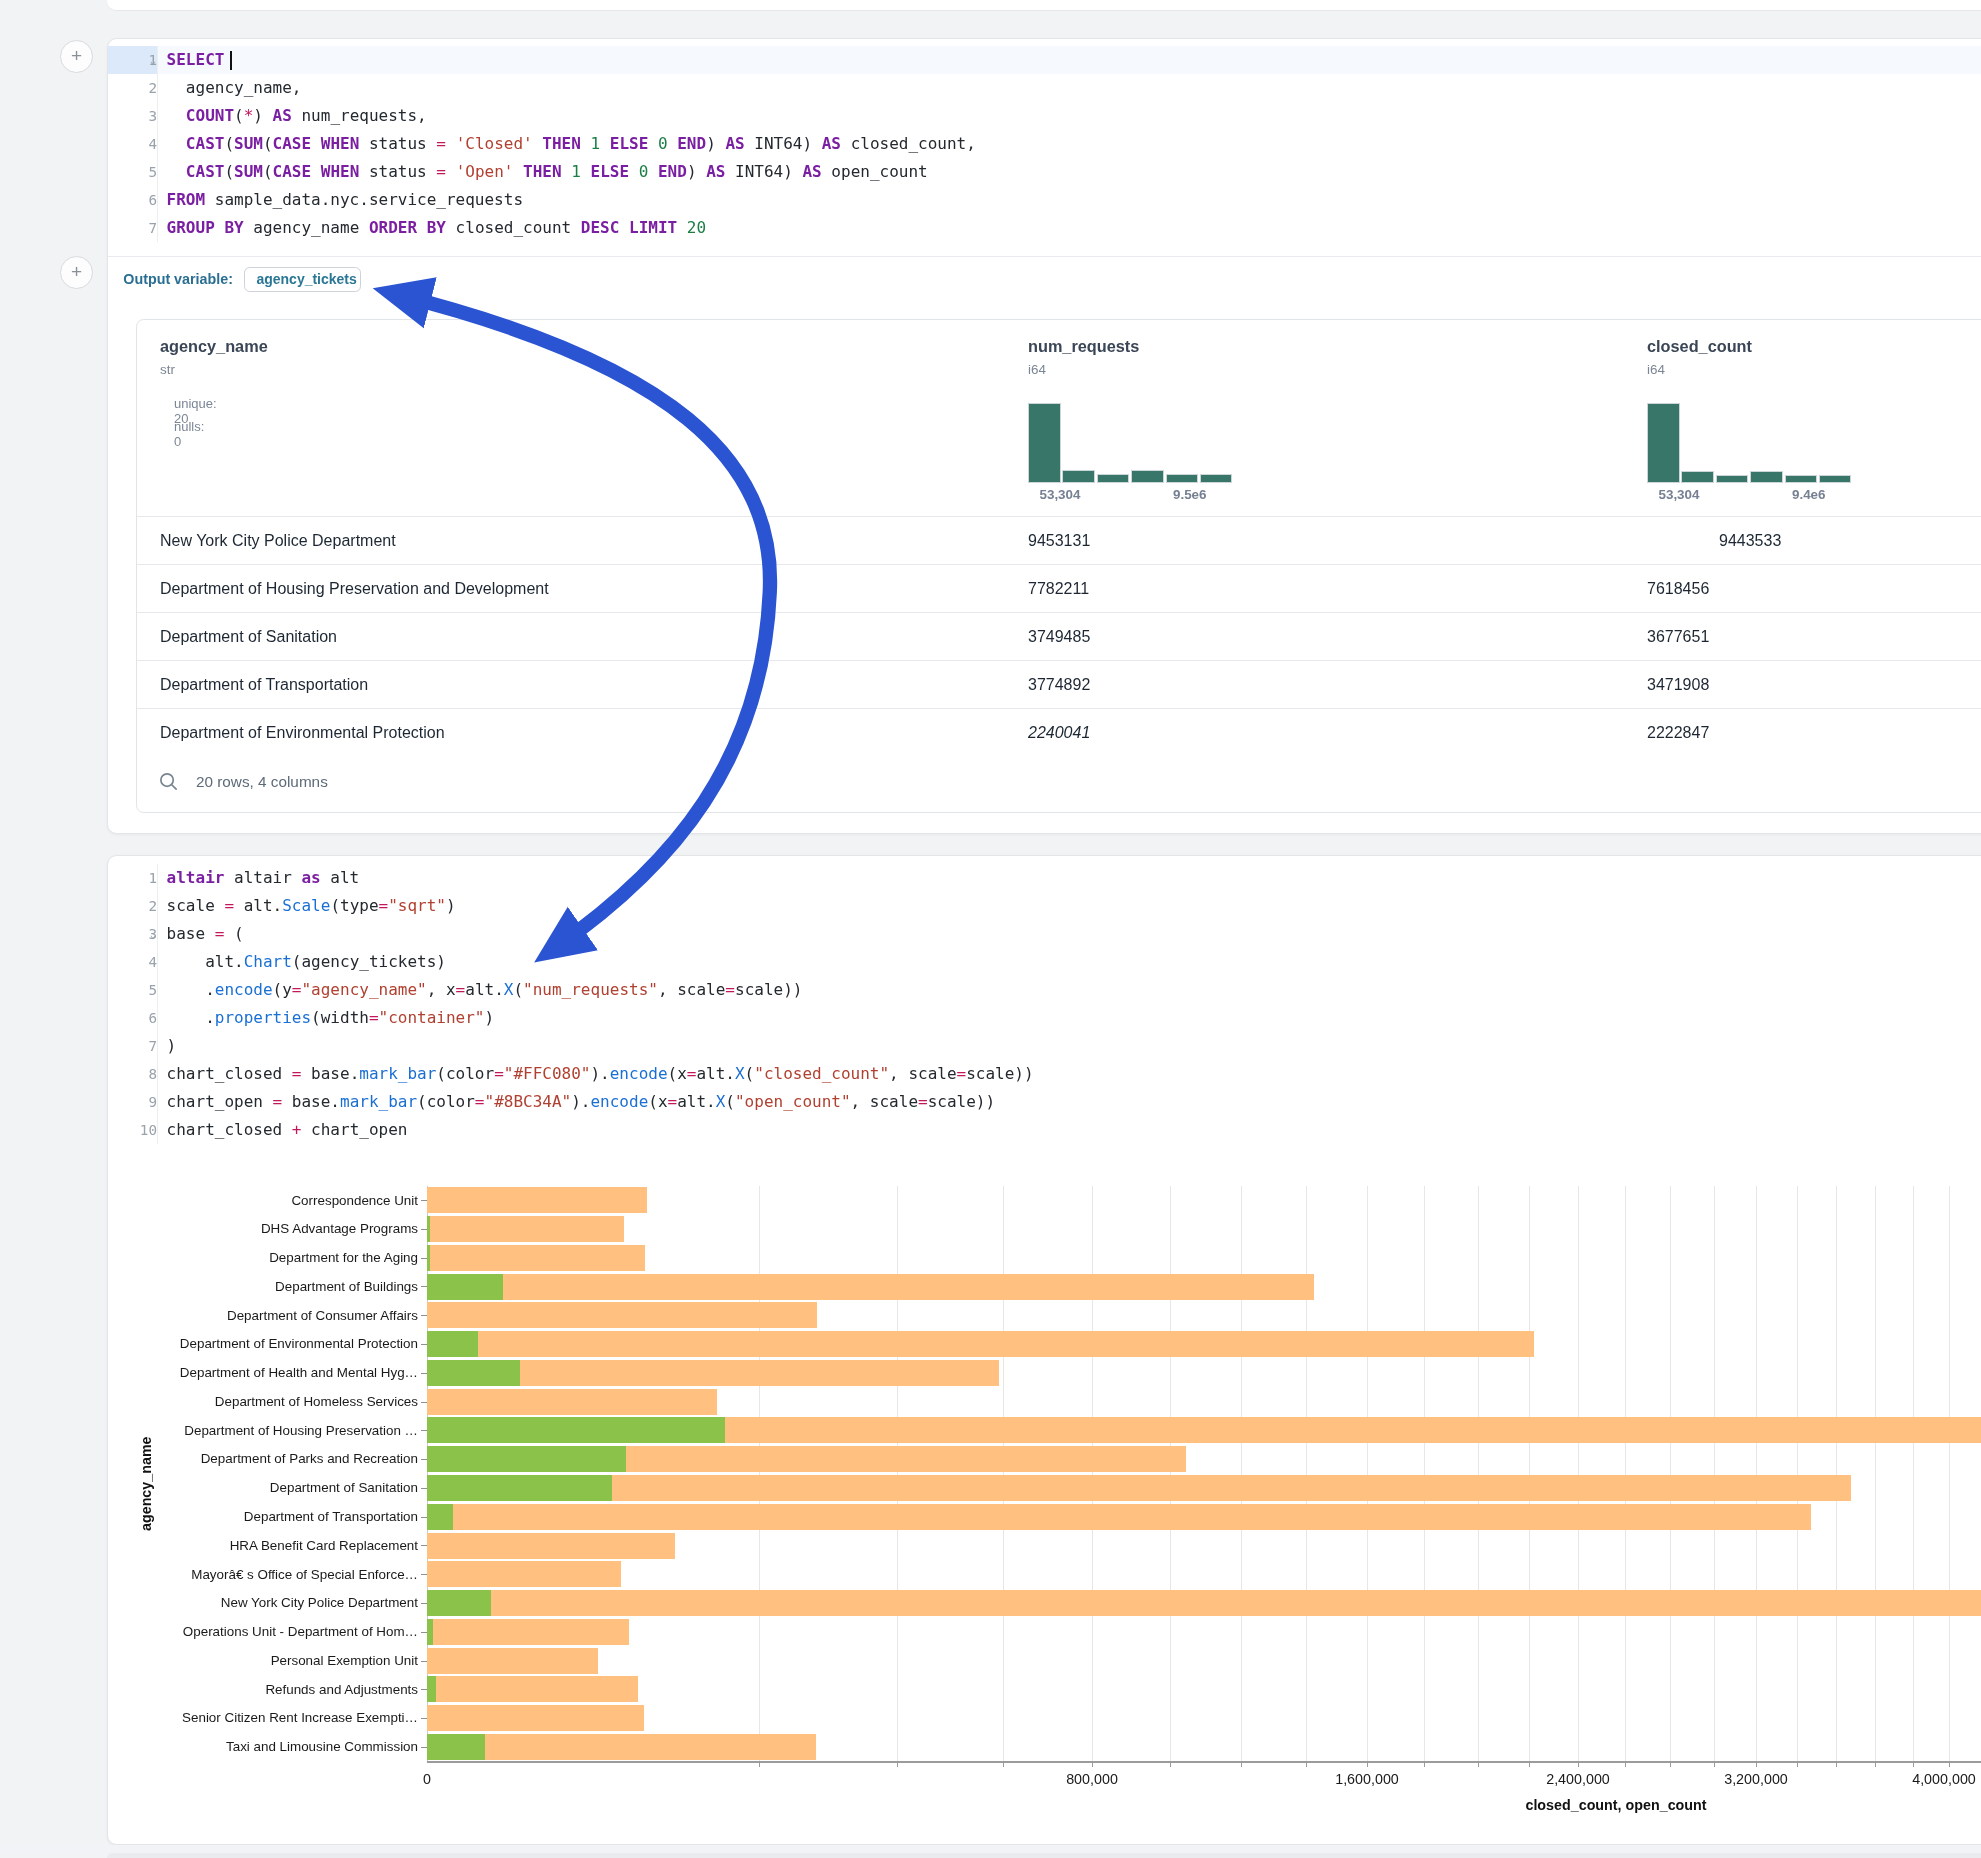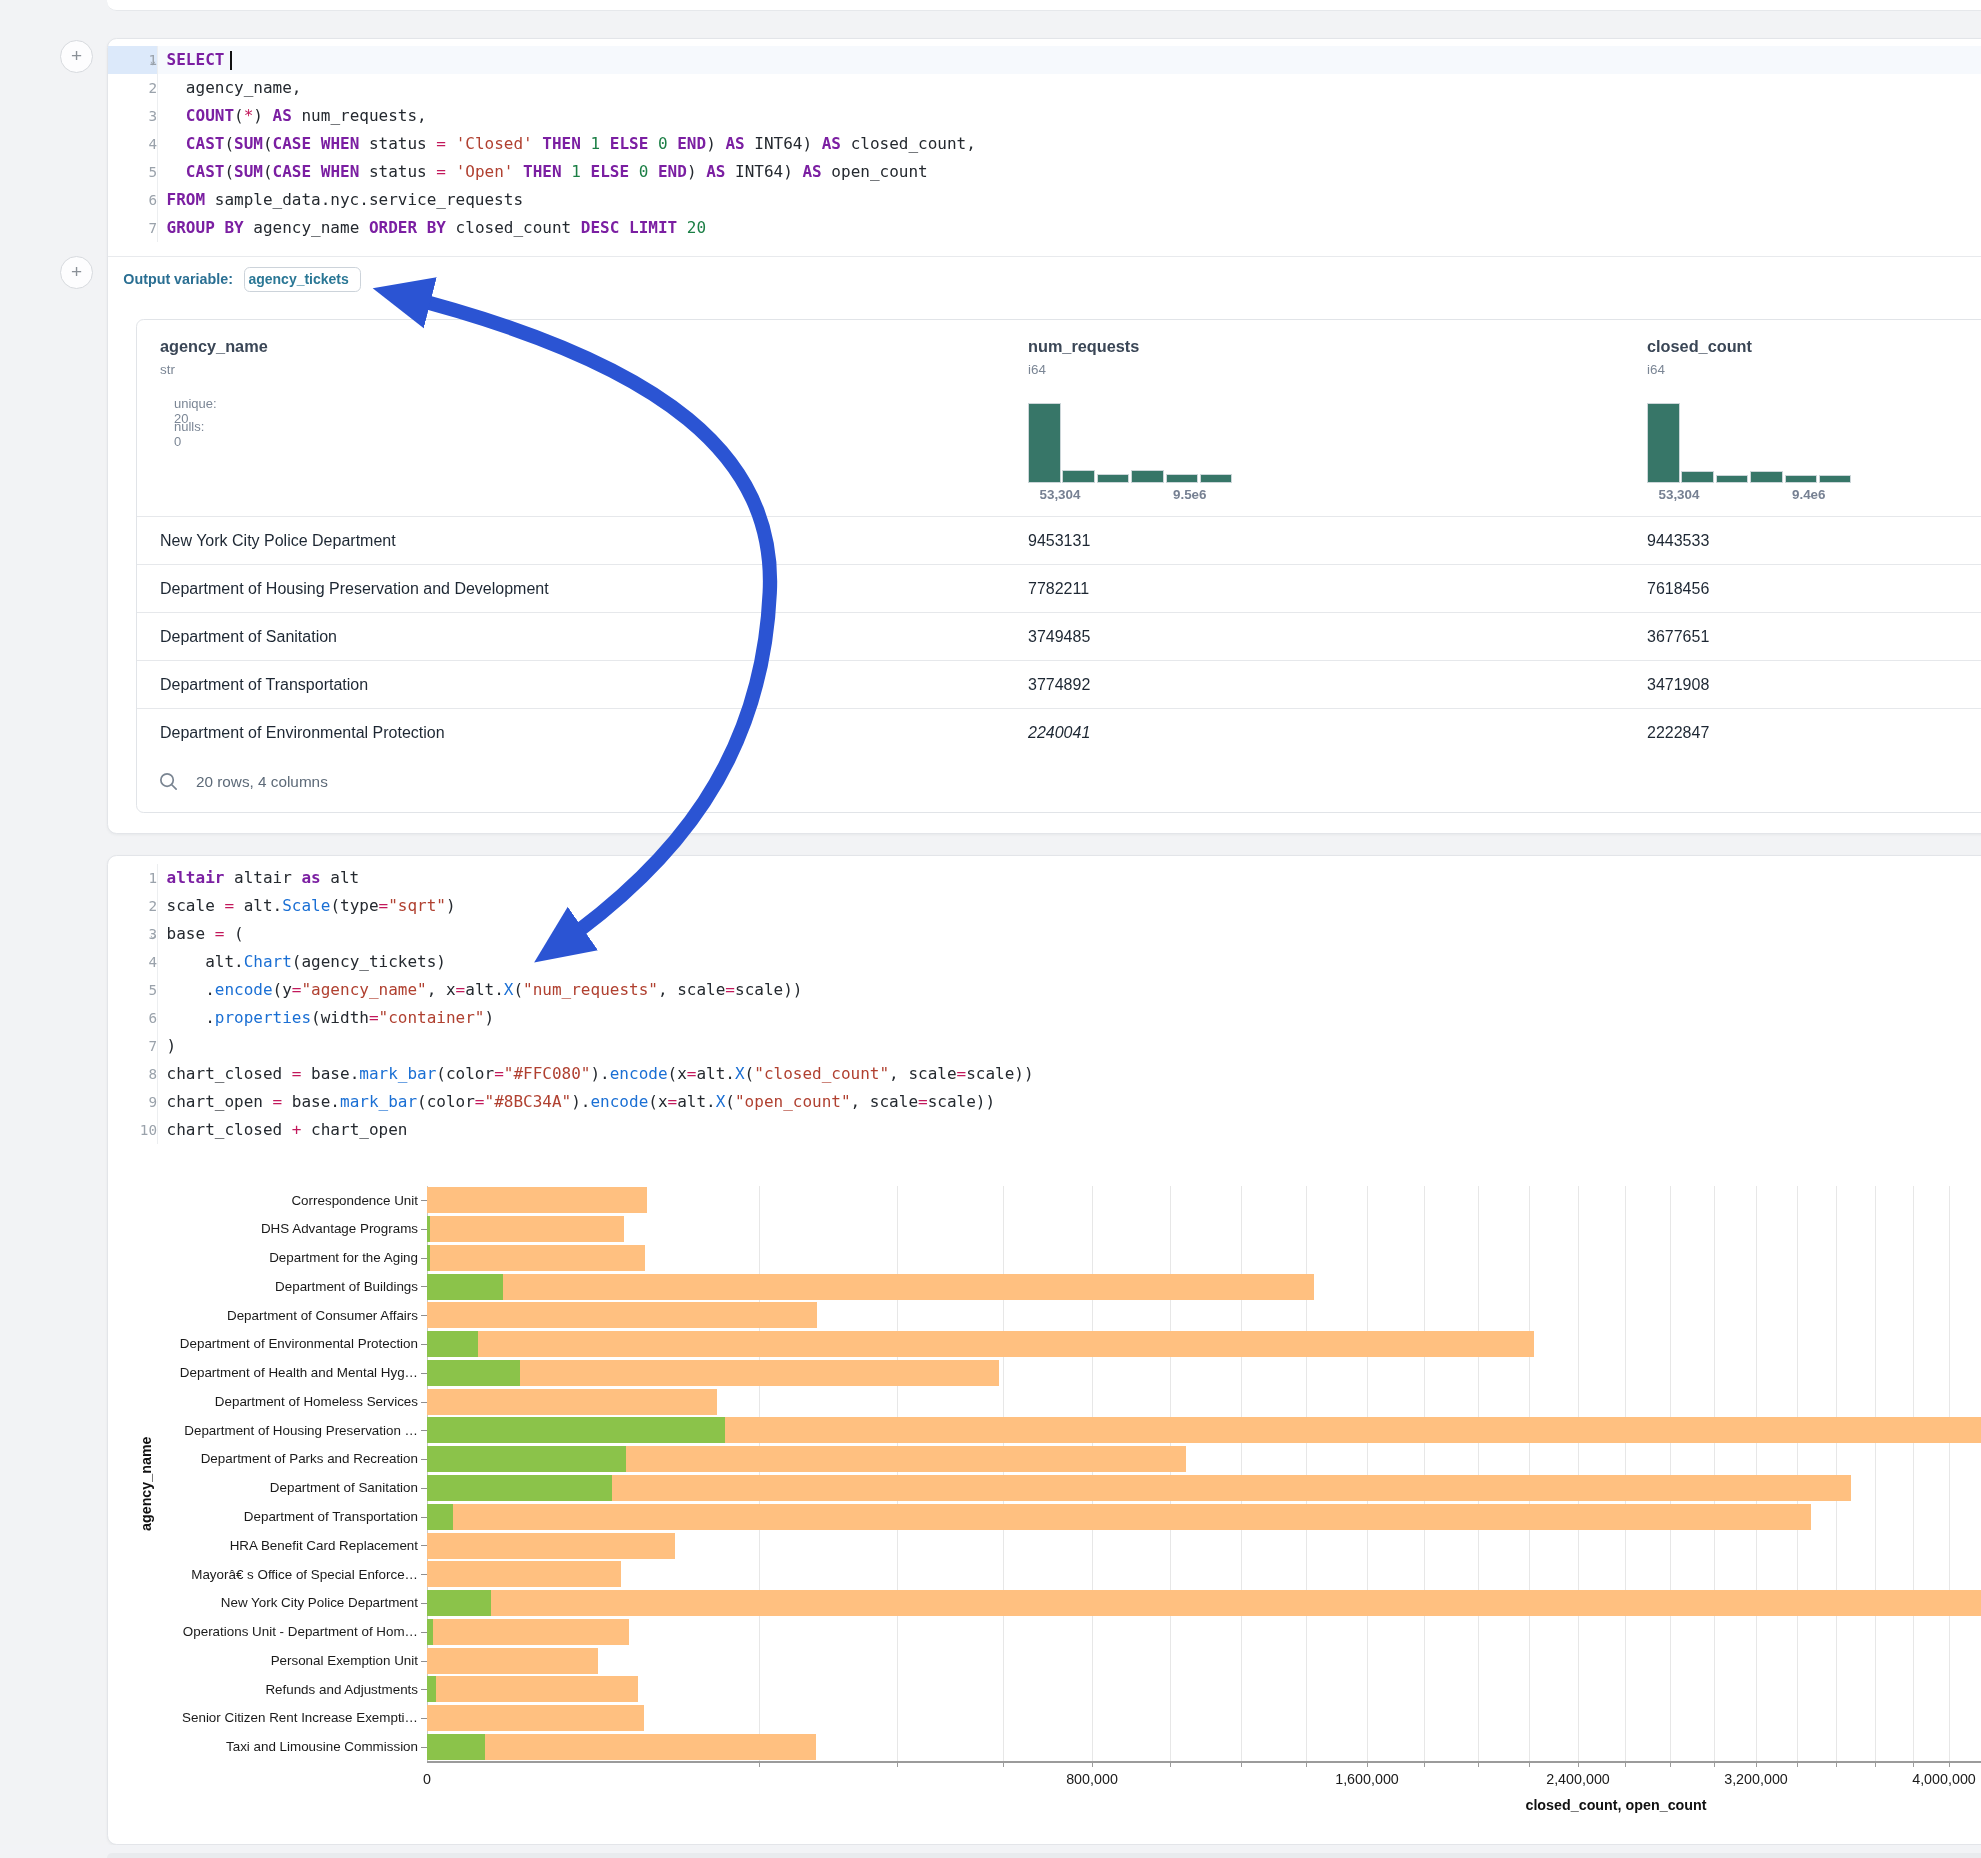--- a/index.html
+++ b/index.html
@@ -62,21 +62,21 @@
   
   #output-row{
     position:absolute;left:0;top:217px;width:100%;height:44px;
     border-top:1px solid #e8eaed;display:flex;align-items:center;
   }
   #output-label{margin-left:15.3px;color:#2a6f93;font-weight:bold;font-size:14.3px;}
   #output-pill{
     margin-left:11.5px;width:117px;height:25px;box-sizing:border-box;
     border:1px solid #ccd3da;border-radius:5.7px;background:#fff;
     color:#2a7795;font-weight:bold;font-size:14px;line-height:23px;
-    padding:0 3px;overflow:hidden;white-space:nowrap;
+    padding:0 11px;overflow:hidden;white-space:nowrap;
   }
 
   
   #table-card{
     position:absolute;left:28px;top:280px;width:1864px;height:494px;
     border:1px solid #e1e4e8;border-radius:7.6px;background:#fff;
     box-sizing:border-box;overflow:hidden;
   }
   .th-block{position:absolute;top:0;height:196px;}
   .th-name{position:absolute;top:17px;font-size:16.3px;font-weight:bold;color:#3a4656;}
@@ -169,21 +169,21 @@
             <div class="hist-bar" style="height: 7.6px; background: rgb(55, 118, 104);"></div>
           </div>
           <div class="hist-lab" style="left: 11.5px;">53,304</div>
           <div class="hist-lab" style="left: 145px;">9.4e6</div>
         </div>
       </div>
     <div class="t-rows" id="table-rows">
         <div class="t-row">
           <div class="t-cell" style="left: 23px;">New York City Police Department</div>
           <div class="t-cell" style="left: 891px;">9453131</div>
-          <div class="t-cell" style="left: 1510px;">9443533</div>
+          <div class="t-cell" style="left: 1582px;">9443533</div>
         </div>
         <div class="t-row">
           <div class="t-cell" style="left: 23px;">Department of Housing Preservation and Development</div>
           <div class="t-cell" style="left: 891px;">7782211</div>
           <div class="t-cell" style="left: 1510px;">7618456</div>
         </div>
         <div class="t-row">
           <div class="t-cell" style="left: 23px;">Department of Sanitation</div>
           <div class="t-cell" style="left: 891px;">3749485</div>
           <div class="t-cell" style="left: 1510px;">3677651</div>

